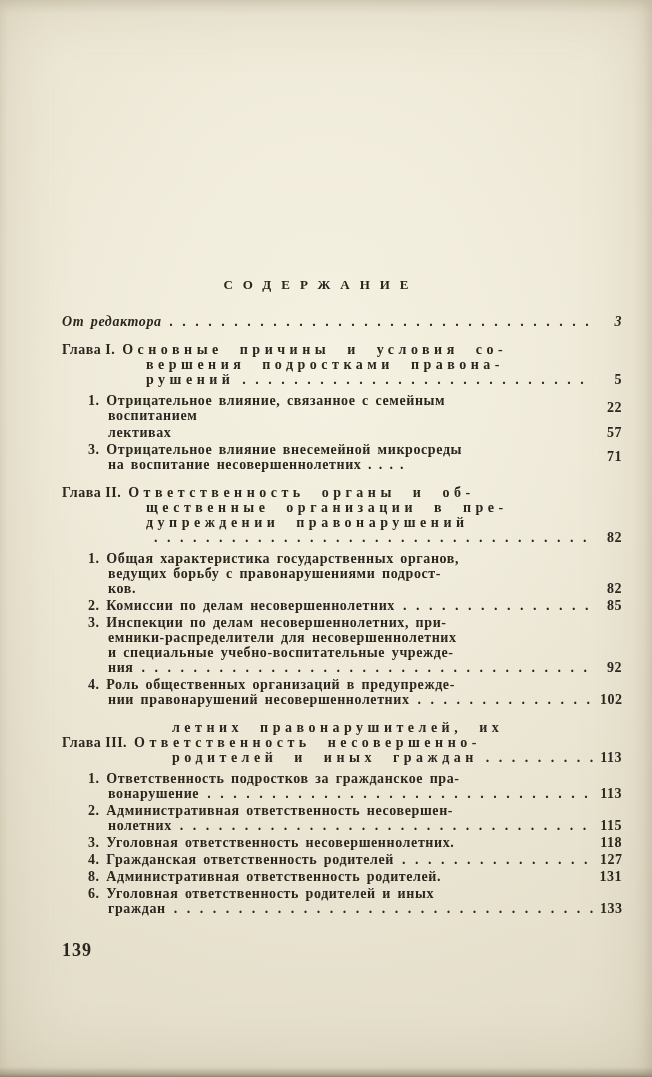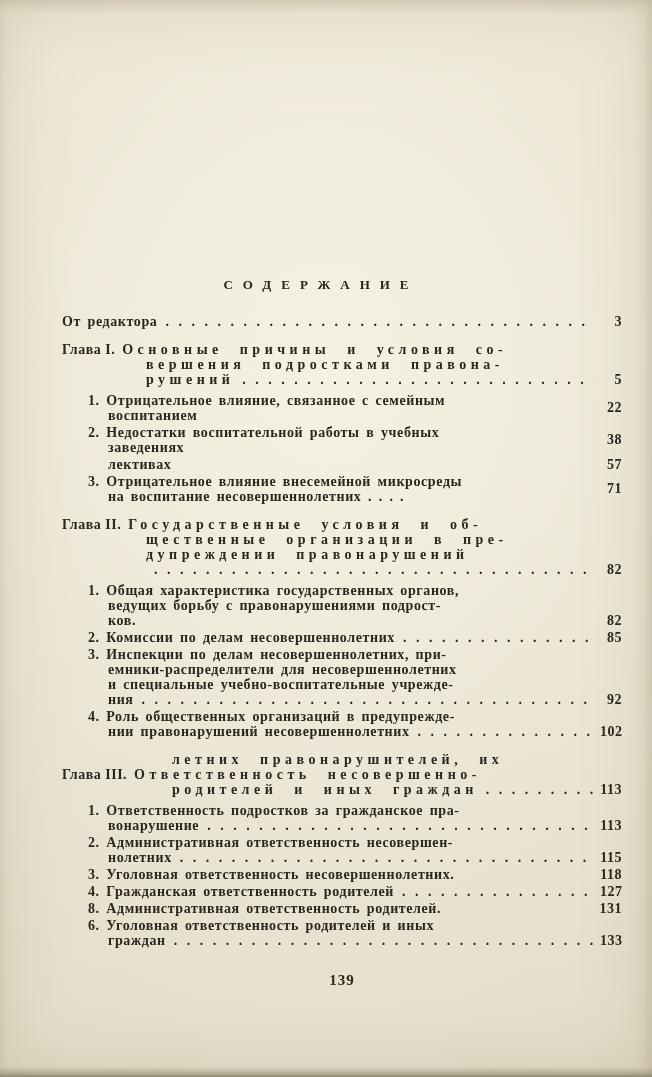--- a/index.html
+++ b/index.html
@@ -63,32 +63,32 @@
   .leader {
     flex: 1 1 auto;
     overflow: hidden;
     white-space: nowrap;
     margin: 0 6px 0 8px;
     min-width: 4px;
   }
   .leader.dots { letter-spacing: 3px; }
   .pg { min-width: 22px; text-align: right; letter-spacing: 0.5px; }
   .entry { position: relative; margin-top: 2px; }
-  .entry.intro { margin-top: 16px; }
+  .entry.intro { margin-top: 16px; font-style: italic; }
   .entry.chapter { margin-top: 13px; }
   .entry.chapter + .entry.item { margin-top: 6px; }
   .entry-pg {
     position: absolute;
     right: 0;
     top: 50%;
     transform: translateY(-50%);
   }
   .folio {
-    text-align: center;
-    font-size: 15px;
+    text-align: left;
+    font-size: 18px;
     font-weight: bold;
     color: #2b261e;
     margin-top: 24px;
     letter-spacing: 1px;
   }
 </style>
 </head>
 <body>
 
 <div class="page">
@@ -118,47 +118,38 @@
       <div class="entry item">
         <div class="line ind1">
           <span class="text">1. Отрицательное влияние, связанное с семейным</span>
         </div>
         <div class="line ind2">
           <span class="text">воспитанием</span>
         </div>
         <span class="pg entry-pg">22</span>
       </div>
       <div class="entry item">
-        <div class="line ind1">
-          <span class="text">2. Недостатки воспитательной работы в учебных</span>
-        </div>
-        <div class="line ind2">
-          <span class="text">заведениях</span>
-        </div>
-        <span class="pg entry-pg">38</span>
-      </div>
-      <div class="entry item">
         <div class="line ind2">
           <span class="text">лективах</span>
         </div>
         <span class="pg entry-pg">57</span>
       </div>
       <div class="entry item">
         <div class="line ind1">
           <span class="text">3. Отрицательное влияние внесемейной микросреды</span>
         </div>
         <div class="line ind2">
           <span class="text">на воспитание несовершеннолетних  .   .   .   .</span>
         </div>
         <span class="pg entry-pg">71</span>
       </div>
       <div class="entry chapter">
         <div class="line ind0">
           <span class="prefix">Глава II.</span>
-          <span class="text spaced">Государственные условия и об-</span>
+          <span class="text spaced">Ответственность органы и об-</span>
         </div>
         <div class="line ind3">
           <span class="text spaced">щественные организации в пре-</span>
         </div>
         <div class="line ind3">
           <span class="text spaced">дупреждении правонарушений</span>
         </div>
         <div class="line ind3">
           <span class="leader dots">. . . . . . . . . . . . . . . . . . . . . . . . . . . . . . . . . . . . . . . . . . . . . . . . . . . . . . . . . . . . </span>
           <span class="pg">82</span>

